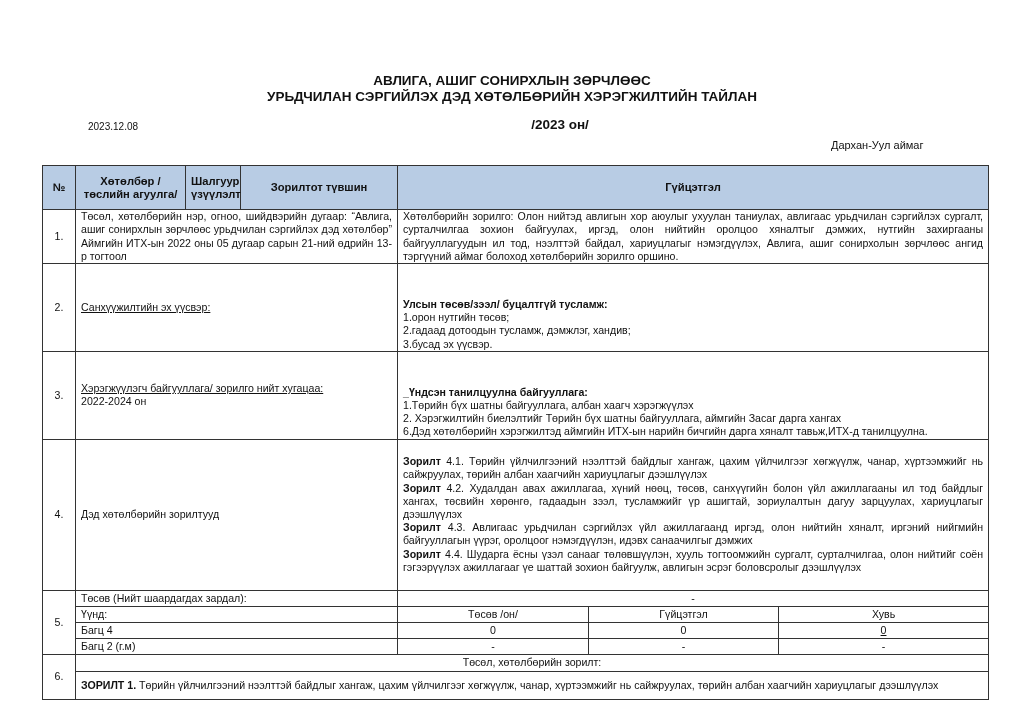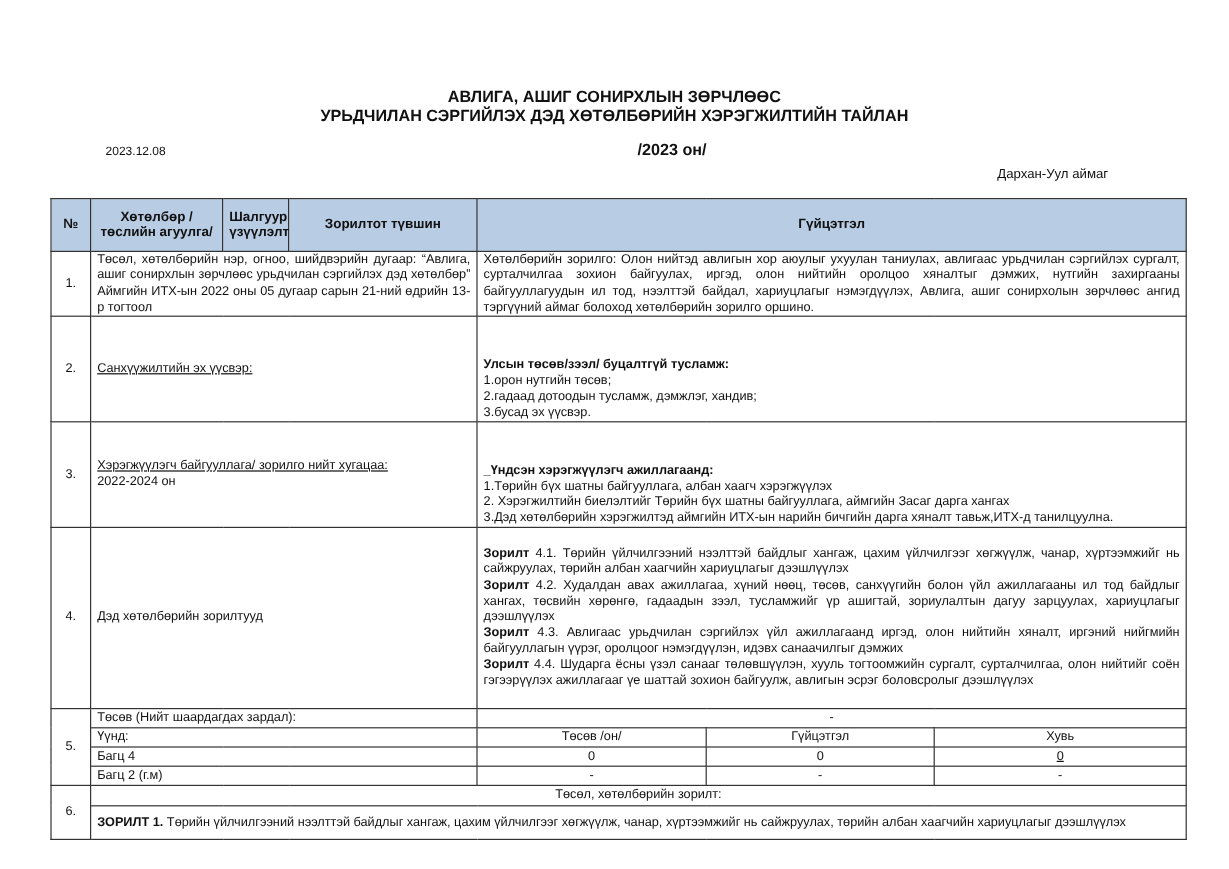--- a/index.html
+++ b/index.html
@@ -67,24 +67,24 @@
     </td>
   </tr>
 
   <tr style="height:70px">
     <td class="num">3.</td>
     <td colspan="3">
       <div class="u">Хэрэгжүүлэгч байгууллага/ зорилго нийт хугацаа:</div>
       <div>2022-2024 он</div>
     </td>
     <td colspan="3">
-      <div class="b">_Үндсэн хэрэгжүүлэгч ажиллагаанд:</div>
+      <div class="b">_Үндсэн танилцуулна байгууллага:</div>
       <div>1.Төрийн бүх шатны байгууллага, албан хаагч хэрэгжүүлэх</div>
       <div>2. Хэрэгжилтийн биелэлтийг Төрийн бүх шатны байгууллага, аймгийн Засаг дарга хангах</div>
-      <div>3.Дэд хөтөлбөрийн хэрэгжилтэд аймгийн ИТХ-ын нарийн бичгийн дарга хяналт тавьж,ИТХ-д танилцуулна.</div>
+      <div>6.Дэд хөтөлбөрийн хэрэгжилтэд аймгийн ИТХ-ын нарийн бичгийн дарга хяналт тавьж,ИТХ-д танилцуулна.</div>
     </td>
   </tr>
 
   <tr style="height:151px">
     <td class="num">4.</td>
     <td colspan="3">Дэд хөтөлбөрийн зорилтууд</td>
     <td colspan="3" class="zr">
       <p><span class="b">Зорилт</span><span> 4.1. Төрийн үйлчилгээний нээлттэй байдлыг хангаж, цахим үйлчилгээг хөгжүүлж, чанар, хүртээмжийг нь сайжруулах, төрийн албан хаагчийн хариуцлагыг дээшлүүлэх</span></p>
       <p><span class="b">Зорилт</span><span> 4.2. Худалдан авах ажиллагаа, хүний нөөц, төсөв, санхүүгийн болон үйл ажиллагааны ил тод байдлыг хангах, төсвийн хөрөнгө, гадаадын зээл, тусламжийг үр ашигтай, зориулалтын дагуу зарцуулах, хариуцлагыг дээшлүүлэх</span></p>
       <p><span class="b">Зорилт</span><span> 4.3. Авлигаас урьдчилан сэргийлэх үйл ажиллагаанд иргэд, олон нийтийн хяналт, иргэний нийгмийн байгууллагын үүрэг, оролцоог нэмэгдүүлэн, идэвх санаачилгыг дэмжих</span></p>

